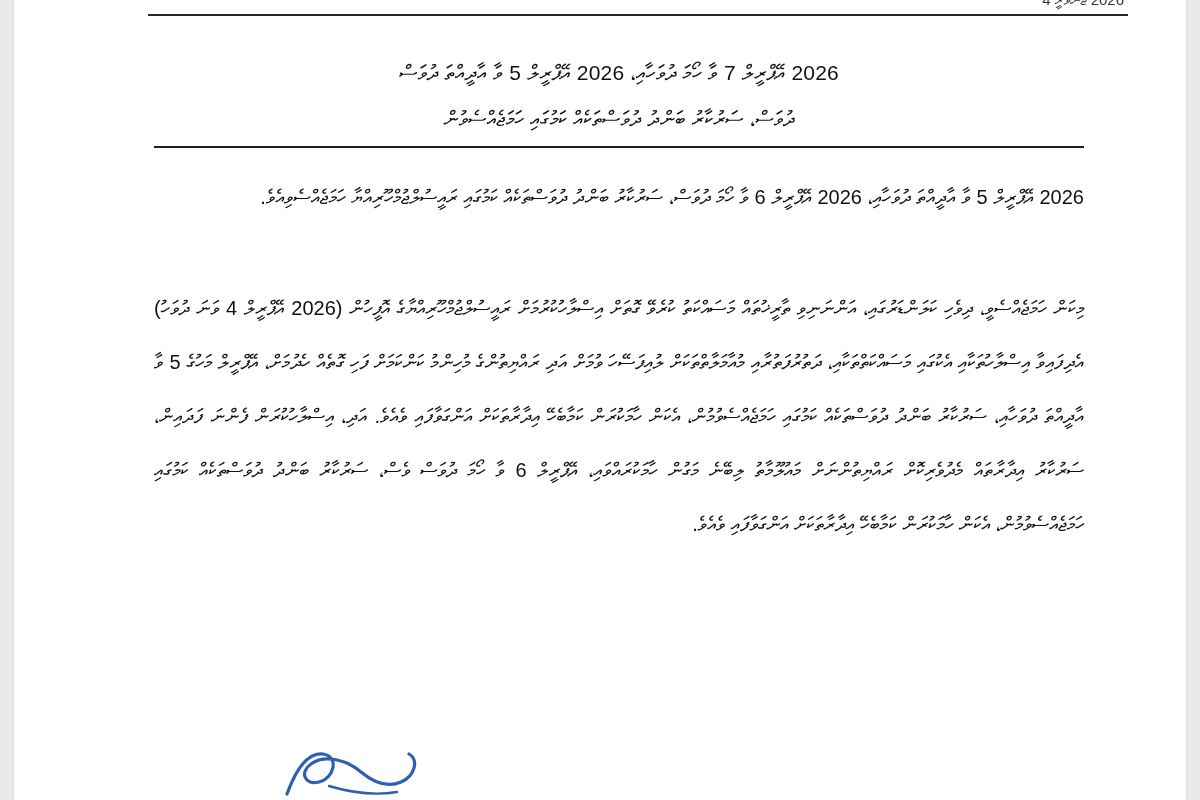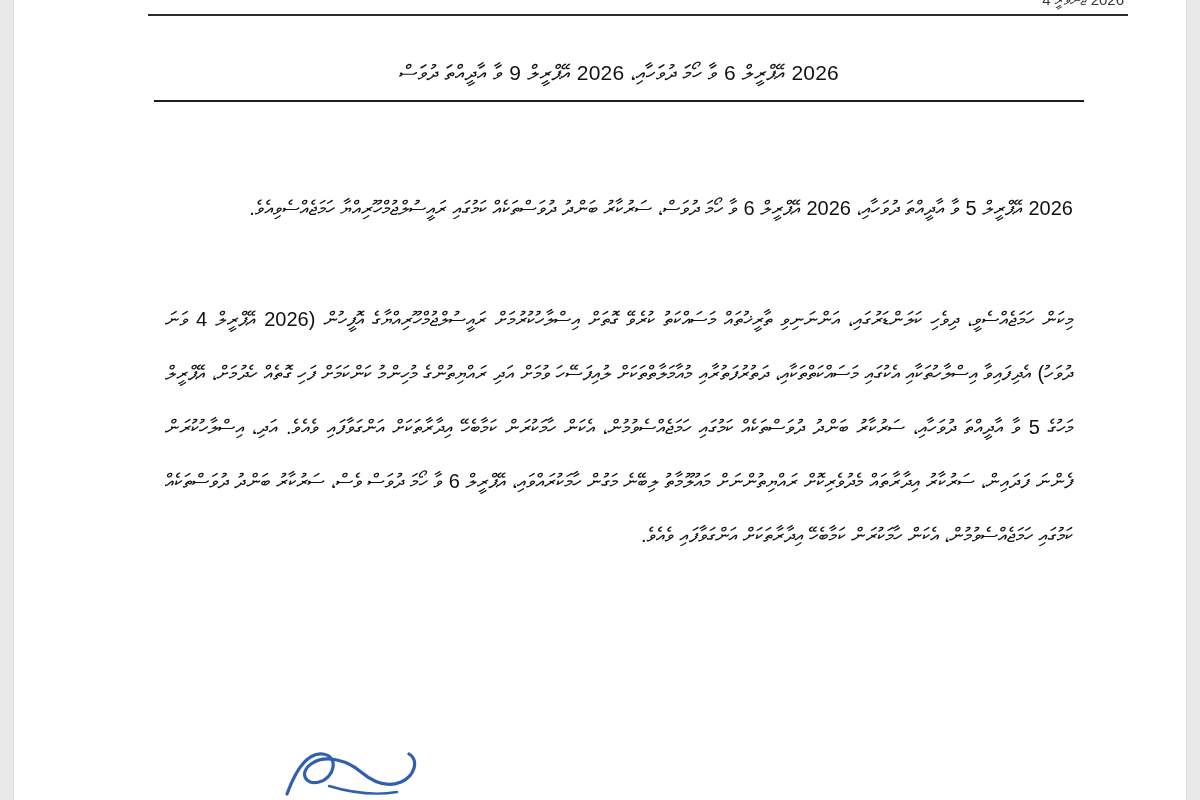--- a/index.html
+++ b/index.html
@@ -104,21 +104,21 @@
     position: absolute;
     left: 140px;
     width: 930px;
     font-size: 20px;
     line-height: 54px;
   }
   .para.p1 { top: 170px; }
   .para.p2 { top: 281px; }
 
   .para p {
-    margin: 11px;
+    margin: 0;
   }
 
   
   .signature {
     position: absolute;
     left: 255px;
     top: 742px;
     width: 260px;
     height: 58px;
     overflow: hidden;
@@ -143,21 +143,22 @@
   <div class="gutter right"></div>
 
   <div class="sheet">
 
     <div class="header">
       <div class="header-date rtl">2026 ޖަނަވަރީ 4</div>
       <div class="header-rule"></div>
     </div>
 
     <div class="title-block rtl">
-      <div class="title-line">2026 އޭޕްރީލް 6 ވާ ހޯމަ ދުވަހާއި، 2026 އޭޕްރީލް 9 ވާ އާދީއްތަ ދުވަސް</div>
+      <div class="title-line">2026 އޭޕްރީލް 7 ވާ ހޯމަ ދުވަހާއި، 2026 އޭޕްރީލް 5 ވާ އާދީއްތަ ދުވަސް</div>
+      <div class="title-line">ދުވަސް، ސަރުކާރު ބަންދު ދުވަސްތަކެއް ކަމުގައި ހަމަޖެއްސެވުން</div>
       <div class="title-underline"></div>
     </div>
 
     <div class="para p1 rtl">
       <p>2026 އޭޕްރީލް 5 ވާ އާދީއްތަ ދުވަހާއި، 2026 އޭޕްރީލް 6 ވާ ހޯމަ ދުވަސް، ސަރުކާރު ބަންދު ދުވަސްތަކެއް ކަމުގައި ރައީސުލްޖުމްހޫރިއްޔާ ހަމަޖެއްސެވިއެވެ.</p>
     </div>
 
     <div class="para p2 rtl">
       <p>މިކަން ހަމަޖެއްސެވީ، ދިވެހި ކަލަންޑަރުގައި، އަންނަނިވި ތާރީޚުތައް މަސައްކަތު ކުރެވޭ ގޮތަށް އިސްލާހުކުރުމަށް ރައީސުލްޖުމްހޫރިއްޔާގެ އޮފީހުން (2026 އޭޕްރީލް 4 ވަނަ ދުވަހު) އެދިފައިވާ އިސްލާހުތަކާއި އެކުގައި މަސައްކަތްތަކާއި، ދަތުރުފަތުރާއި މުއާމަލާތްތަކަށް ލުއިފަސޭހަ ވުމަށް އަދި ރައްޔިތުންގެ މުހިންމު ކަންކަމަށް ފަހި ގޮތެއް ހެދުމަށް، އޭޕްރީލް މަހުގެ 5 ވާ އާދީއްތަ ދުވަހާއި، ސަރުކާރު ބަންދު ދުވަސްތަކެއް ކަމުގައި ހަމަޖެއްސެވުމުން، އެކަން ހާމަކުރަން ކަމާބެހޭ އިދާރާތަކަށް އަންގަވާފައި ވެއެވެ. އަދި، އިސްލާހުކުރަން ފެންނަ ފަދައިން، ސަރުކާރު އިދާރާތައް މެދުވެރިކޮށް ރައްޔިތުންނަށް މައުލޫމާތު ލިބޭނެ މަގުން ހާމަކުރައްވައި، އޭޕްރީލް 6 ވާ ހޯމަ ދުވަސް ވެސް، ސަރުކާރު ބަންދު ދުވަސްތަކެއް ކަމުގައި ހަމަޖެއްސެވުމުން، އެކަން ހާމަކުރަން ކަމާބެހޭ އިދާރާތަކަށް އަންގަވާފައި ވެއެވެ.</p>
     </div>

